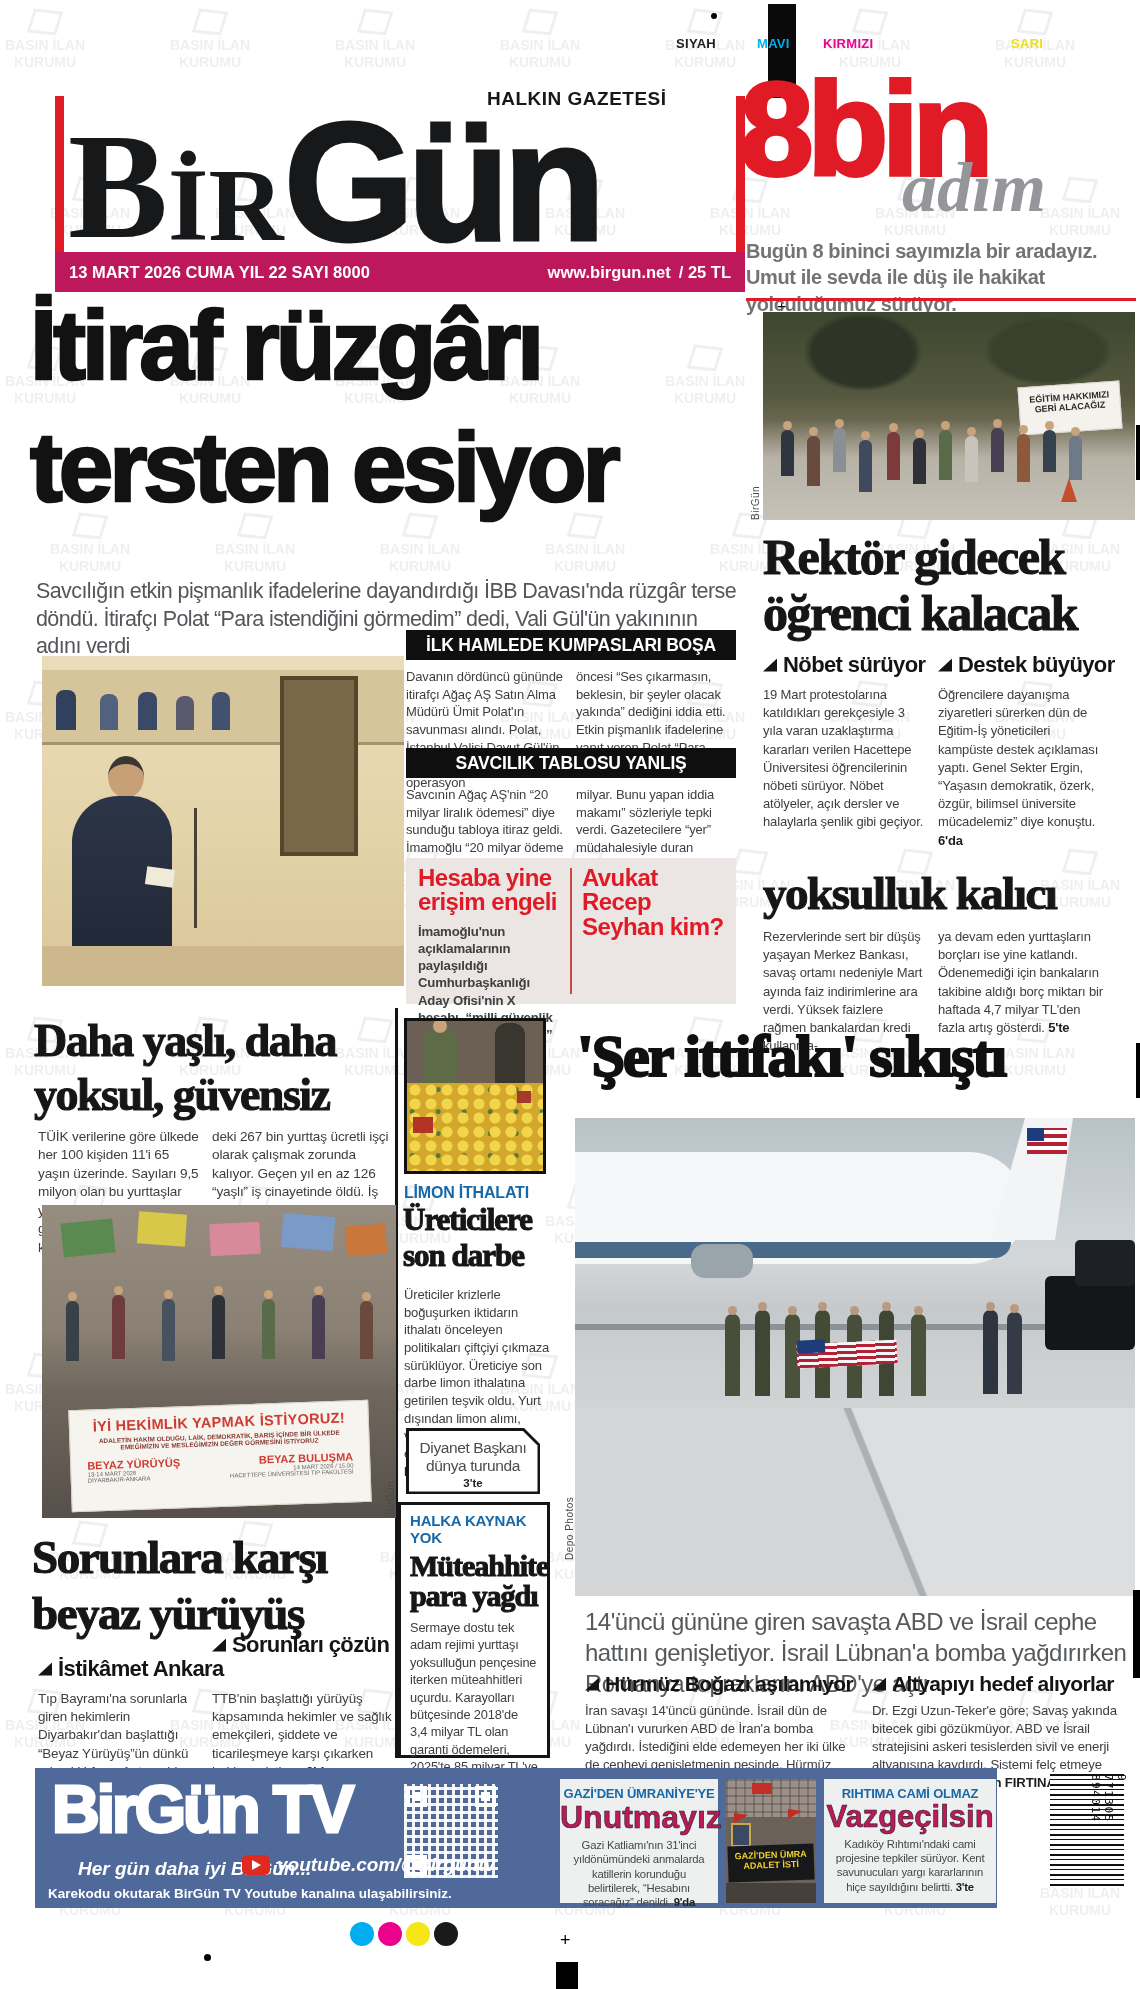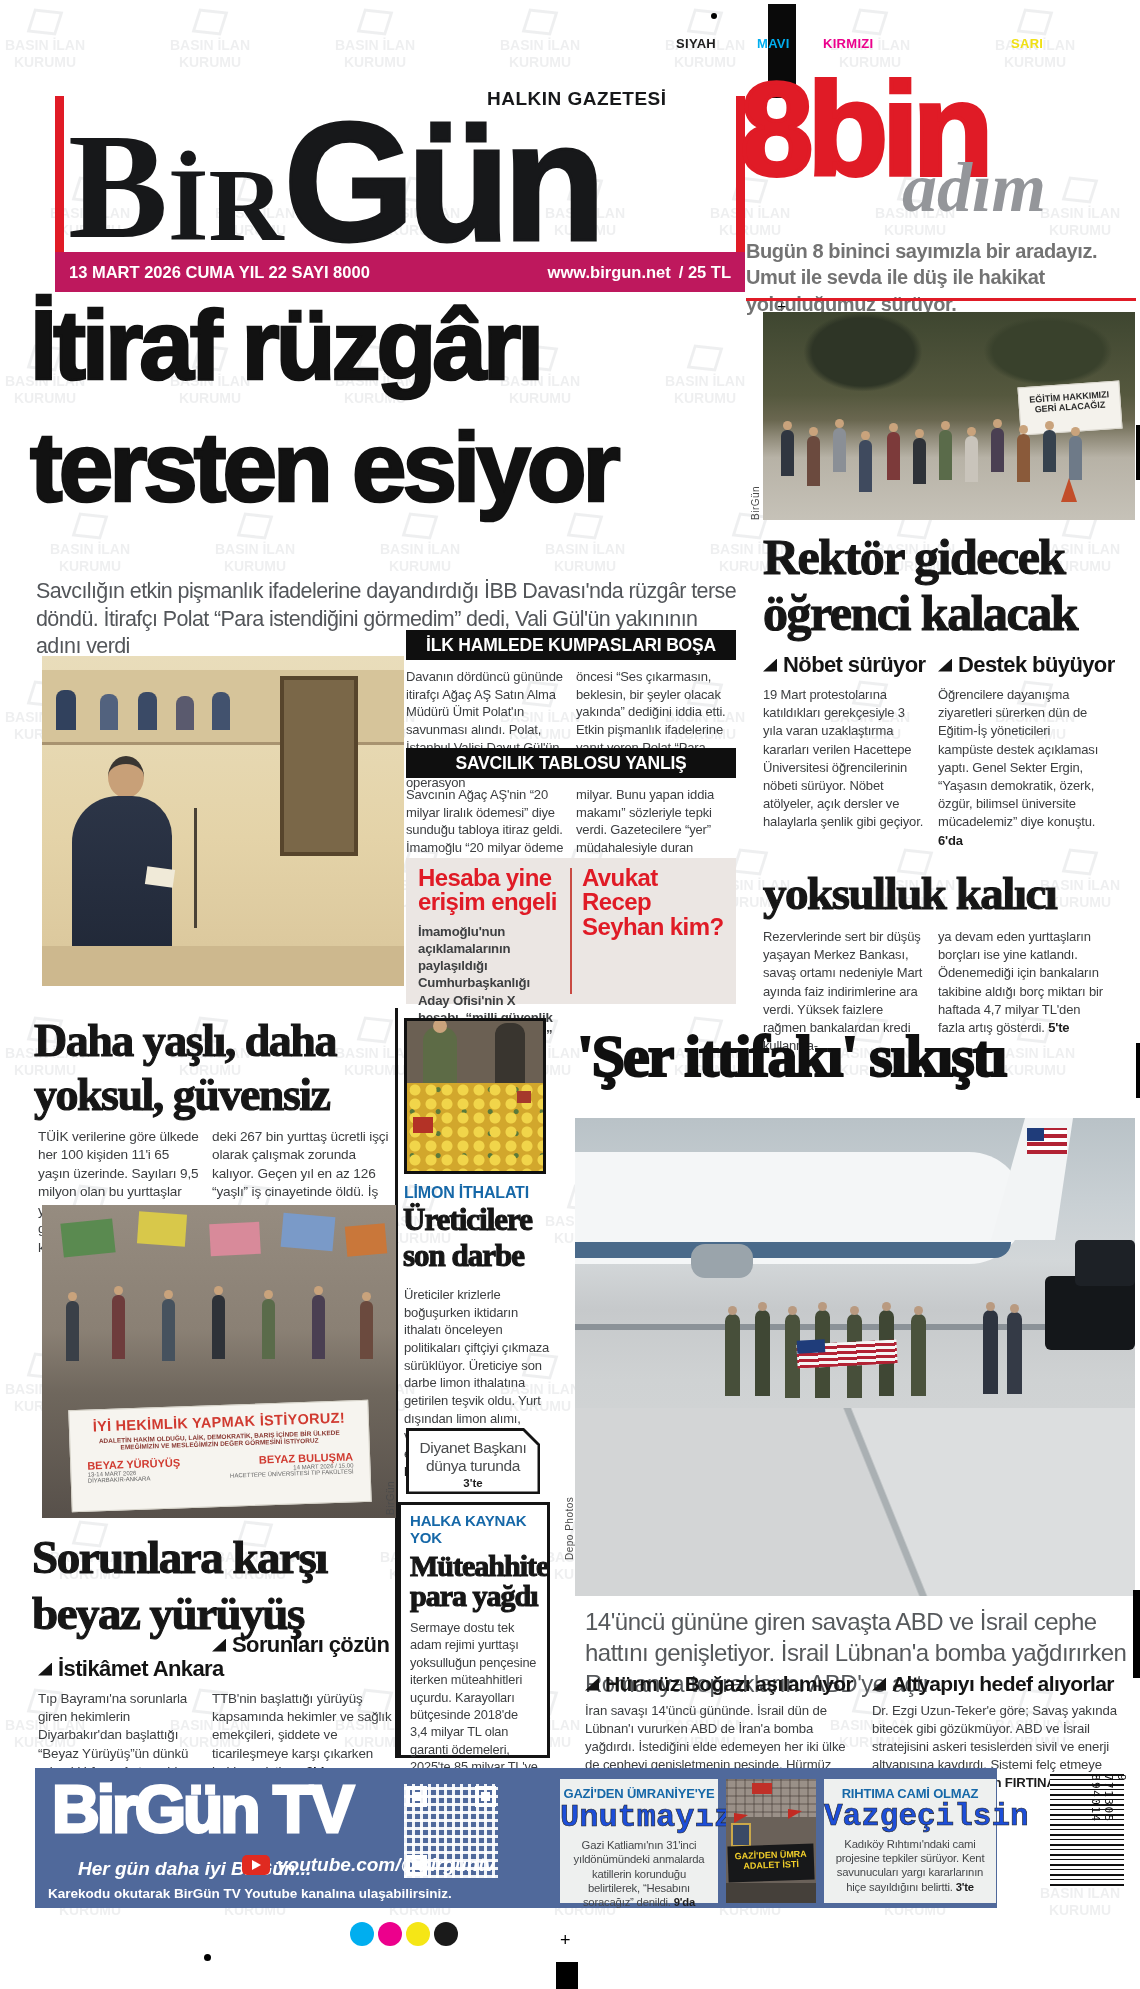--- a/index.html
+++ b/index.html
@@ -31,21 +31,21 @@
   .red-title{color:#e01b26;font-weight:800;font-size:24px;line-height:1.02;letter-spacing:-.6px}
   .red-body{font-weight:700;font-size:13.2px;line-height:1.3;color:#3e4042;letter-spacing:-.2px;margin-top:8px}
   .credit{font-size:10px;color:#4a4a4a;transform:rotate(-90deg);transform-origin:left top;white-space:nowrap;letter-spacing:.5px}
   .ph{position:absolute;overflow:hidden}
   .fg{position:absolute;width:13px;border-radius:6px 6px 0 0}
   .fg::before{content:"";position:absolute;top:-9px;left:2px;width:9px;height:9px;border-radius:50%;background:#c9a37c}
   .sol{position:absolute;width:15px;border-radius:7px 7px 0 0}
   .sol::before{content:"";position:absolute;top:-8px;left:3px;width:9px;height:9px;border-radius:50%;background:#b99a80}
   .card{position:absolute;background:#eef0ef;text-align:center}
   .card .ck{font-size:13px;font-weight:800;color:#1668a8;margin-top:7px;letter-spacing:-.2px}
-  .card .ct{font-family:Liberation Mono, monospace;font-weight:700;color:#1d4ed8;line-height:1.05;-webkit-text-stroke:.6px #242424}
+  .card .ct{font-family:Liberation Sans, sans-serif;font-weight:700;color:#be185d;line-height:1.05;-webkit-text-stroke:.6px #242424}
   .card .cb{font-size:11.3px;line-height:1.28;color:#45474a;padding:3px 8px 0;letter-spacing:-.2px}
   .qrf{position:absolute;width:13px;height:13px;border:4px solid #fff}
   .qrf::after{content:"";position:absolute;inset:2px;background:#fff}
   .lbl{font-weight:700;font-size:13px;letter-spacing:.3px}
 </style>
 </head>
 <body>
 
 <div class="page">
   <div id="wm">

